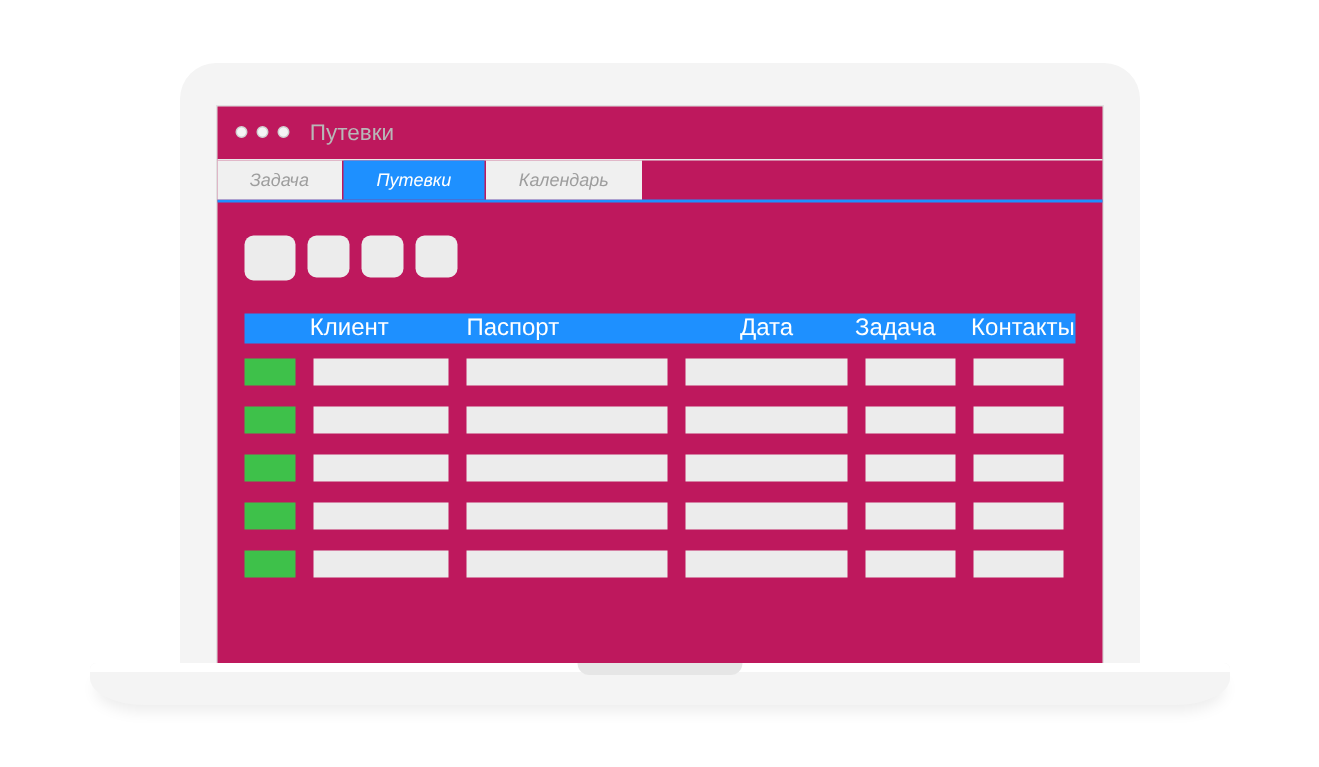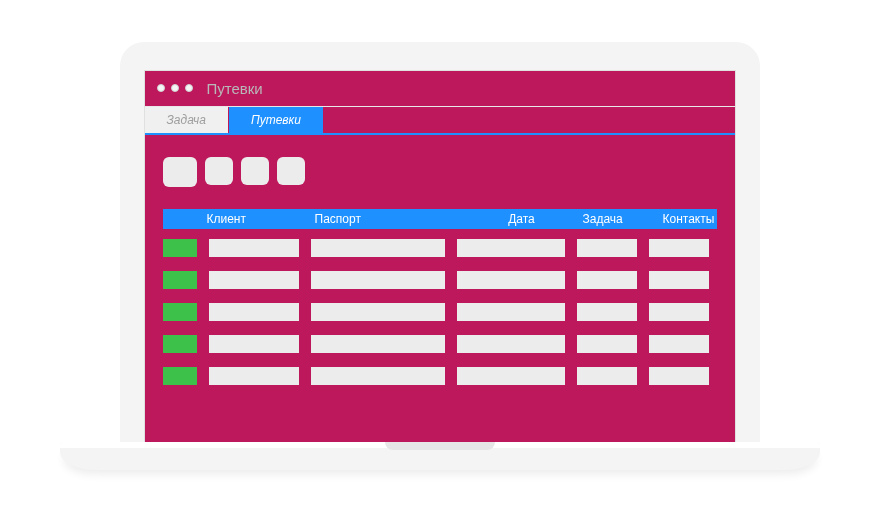--- a/index.html
+++ b/index.html
@@ -92,21 +92,21 @@
       border-radius: 6px;
     }
     .tool-btn.big { width: 34px; height: 30px; }
     .tool-btn.sm { width: 28px; height: 28px; }
     .table-header {
       background: #1e90ff;
       color: #ffffff;
       display: flex;
       height: 20px;
       align-items: center;
-      font-size: 12px;
+      font-size: 16px;
       padding-left: 44px;
     }
     .th { text-align: left; }
     .th.c1 { width: 108px; }
     .th.c2 { width: 146px; }
     .th.c3 { width: 122px; text-align: center; }
     .th.c4 { width: 80px; }
     .th.c5 { flex: 1; }
     .rows {
       margin-top: 10px;
@@ -176,20 +176,23 @@
         <div class="window-title">Путевки</div>
       </div>
 
       <div class="tabs">
         <div class="tab">
           <span>Задача</span>
         </div>
         <div class="tab active">
           <span>Путевки</span>
         </div>
+        <div class="tab">
+          <span>Календарь</span>
+        </div>
       </div>
 
       <div class="content">
         <div class="toolbar">
           <div class="tool-btn big"></div>
           <div class="tool-btn sm"></div>
           <div class="tool-btn sm"></div>
           <div class="tool-btn sm"></div>
         </div>
 

